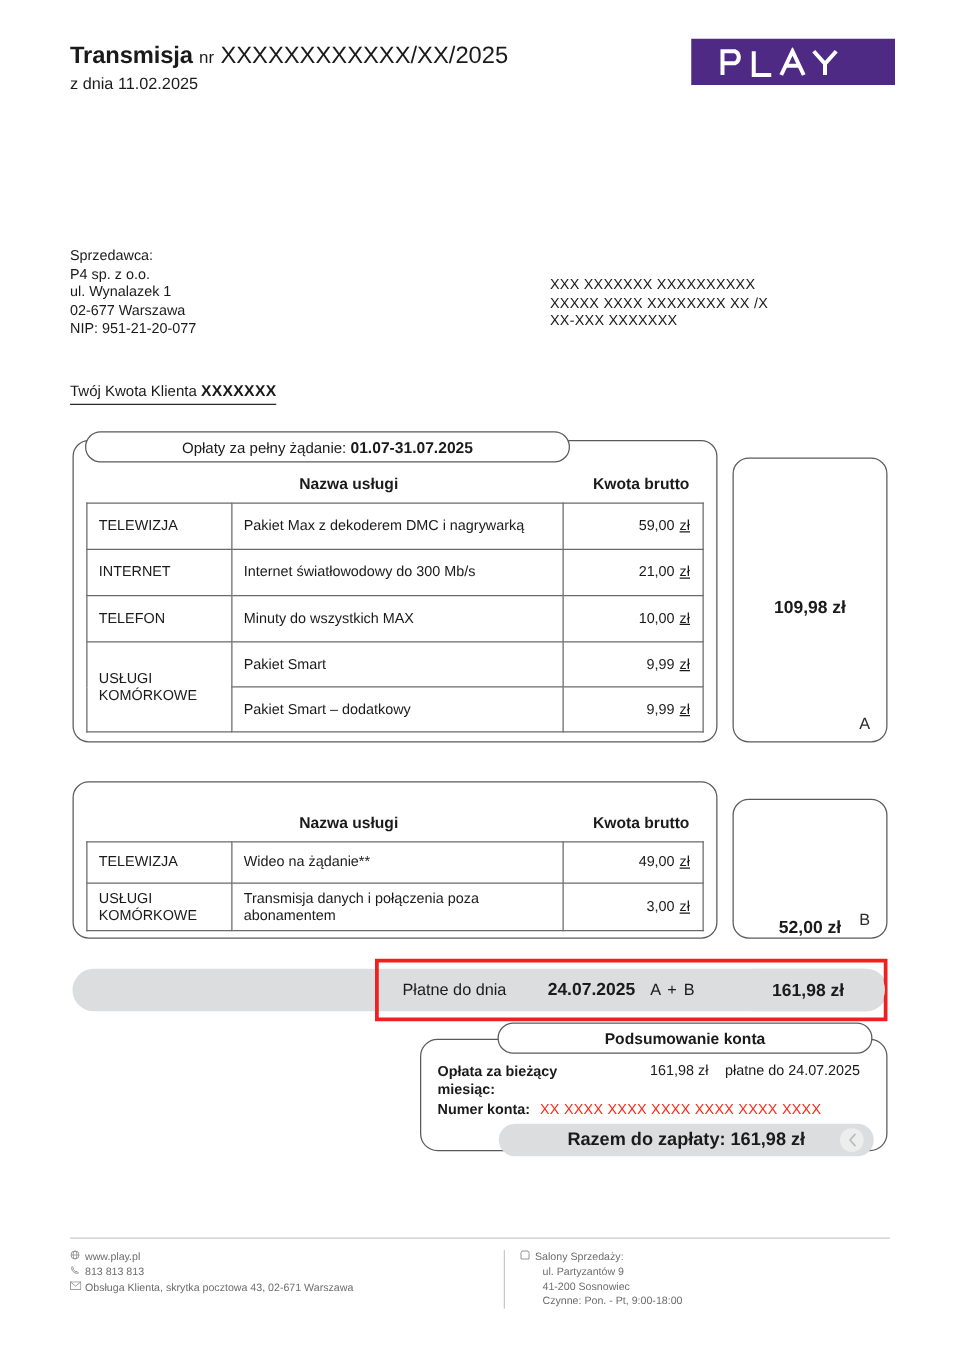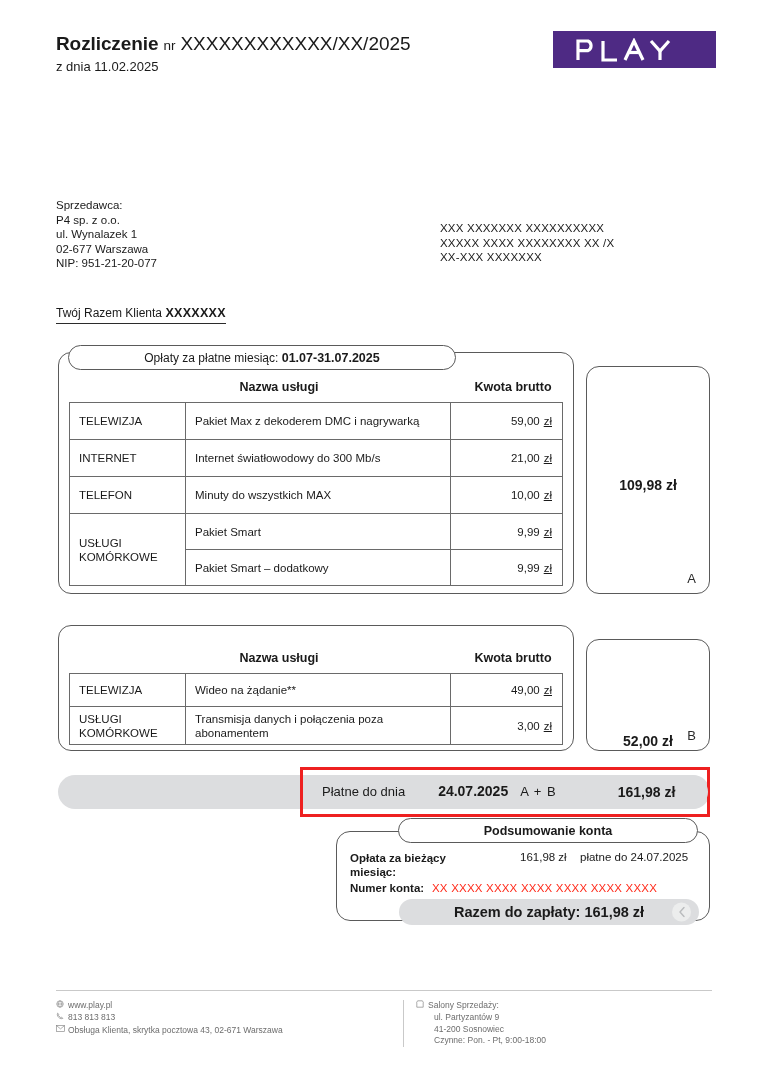--- a/index.html
+++ b/index.html
@@ -211,21 +211,21 @@
   .f-sub { font-size: 8.5px; line-height: 11.4px; padding-left: 18px; }
 </style>
 </head>
 <body>
 
 <div class="page">
 
   <div class="header">
     <div class="doc-title-wrap">
       <div class="doc-title-line1">
-        <span class="doc-title-strong">Rozliczenie</span>
+        <span class="doc-title-strong">Transmisja</span>
         <span class="doc-title-nr">nr</span>
         <span class="doc-title-num">XXXXXXXXXXXX/XX/2025</span>
       </div>
       <div class="doc-title-line2">z dnia 11.02.2025</div>
     </div>
 
     <div class="logo">
       <svg width="120" height="24" viewBox="0 0 120 24" aria-hidden="true">
         <g fill="none" stroke="#ffffff" stroke-width="3.2">
 
@@ -246,27 +246,27 @@
   <div class="seller">Sprzedawca:
 P4 sp. z o.o.
 ul. Wynalazek 1
 02-677 Warszawa
 NIP: 951-21-20-077</div>
   <div class="buyer">XXX XXXXXXX XXXXXXXXXX
 XXXXX XXXX XXXXXXXX XX /X
 XX-XXX XXXXXXX</div>
 
   <div class="cust-no">
-    <span>Twój Razem Klienta</span>
+    <span>Twój Kwota Klienta</span>
     <b>XXXXXXX</b>
   </div>
 
   <div class="sec-body" style="left:58px; top:352px; width:516px; height:242px;"></div>
   <div class="sec-tab" style="left:68px; top:345px; width:388px; height:25px;">
-    <span>Opłaty za płatne miesiąc:</span>&nbsp;<b>01.07-31.07.2025</b>
+    <span>Opłaty za pełny żądanie:</span>&nbsp;<b>01.07-31.07.2025</b>
   </div>
 
   <div class="tbl-head" style="left:58px; top:380px; width:516px;">
     <span class="h-name" style="left:75px; top:0; width:292px;">Nazwa usługi</span>
     <span class="h-amt" style="left:400px; top:0; width:110px;">Kwota brutto</span>
   </div>
 
   <table class="svc" style="left:69px; top:402px; width:494px;">
     <tbody>
       <tr style="height:37px;">

